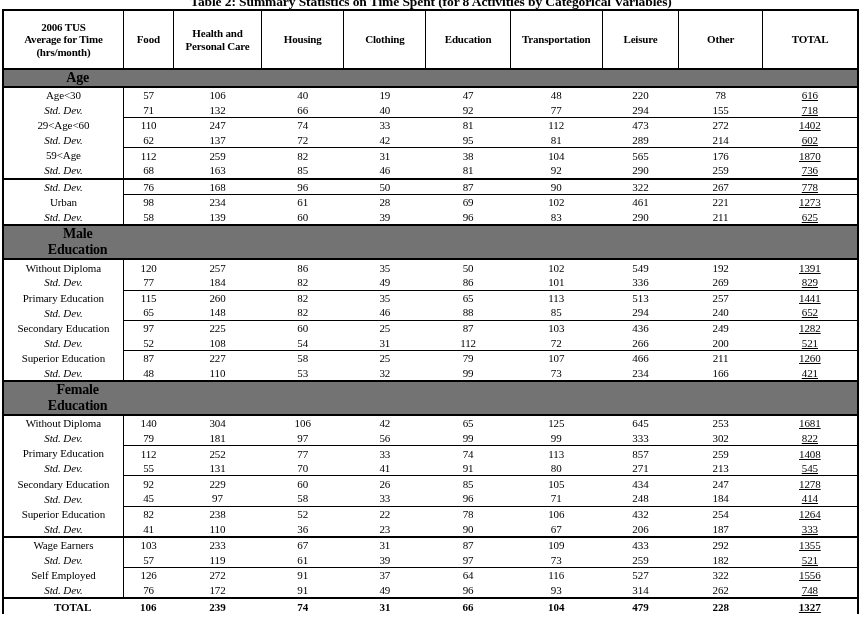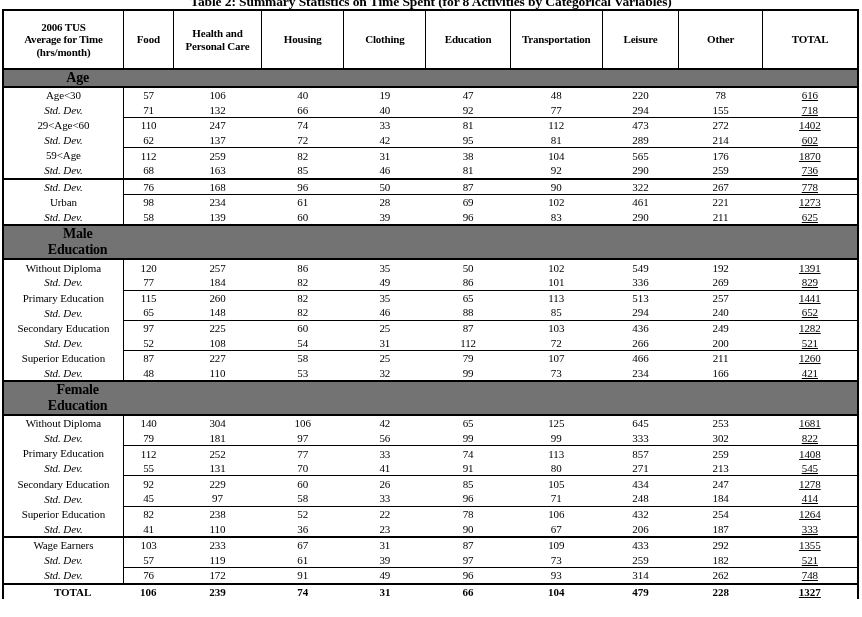--- a/index.html
+++ b/index.html
@@ -494,20 +494,32 @@
           <td class="num">57</td>
           <td class="num">119</td>
           <td class="num">61</td>
           <td class="num">39</td>
           <td class="num">97</td>
           <td class="num">73</td>
           <td class="num">259</td>
           <td class="num">182</td>
           <td class="num last">521</td>
         </tr>
+        <tr class="data">
+          <td class="rowname">Self Employed</td>
+          <td class="num">126</td>
+          <td class="num">272</td>
+          <td class="num">91</td>
+          <td class="num">37</td>
+          <td class="num">64</td>
+          <td class="num">116</td>
+          <td class="num">527</td>
+          <td class="num">322</td>
+          <td class="num last">1556</td>
+        </tr>
         <tr class="data sectend">
           <td class="rowname sd">Std. Dev.</td>
           <td class="num">76</td>
           <td class="num">172</td>
           <td class="num">91</td>
           <td class="num">49</td>
           <td class="num">96</td>
           <td class="num">93</td>
           <td class="num">314</td>
           <td class="num">262</td>

